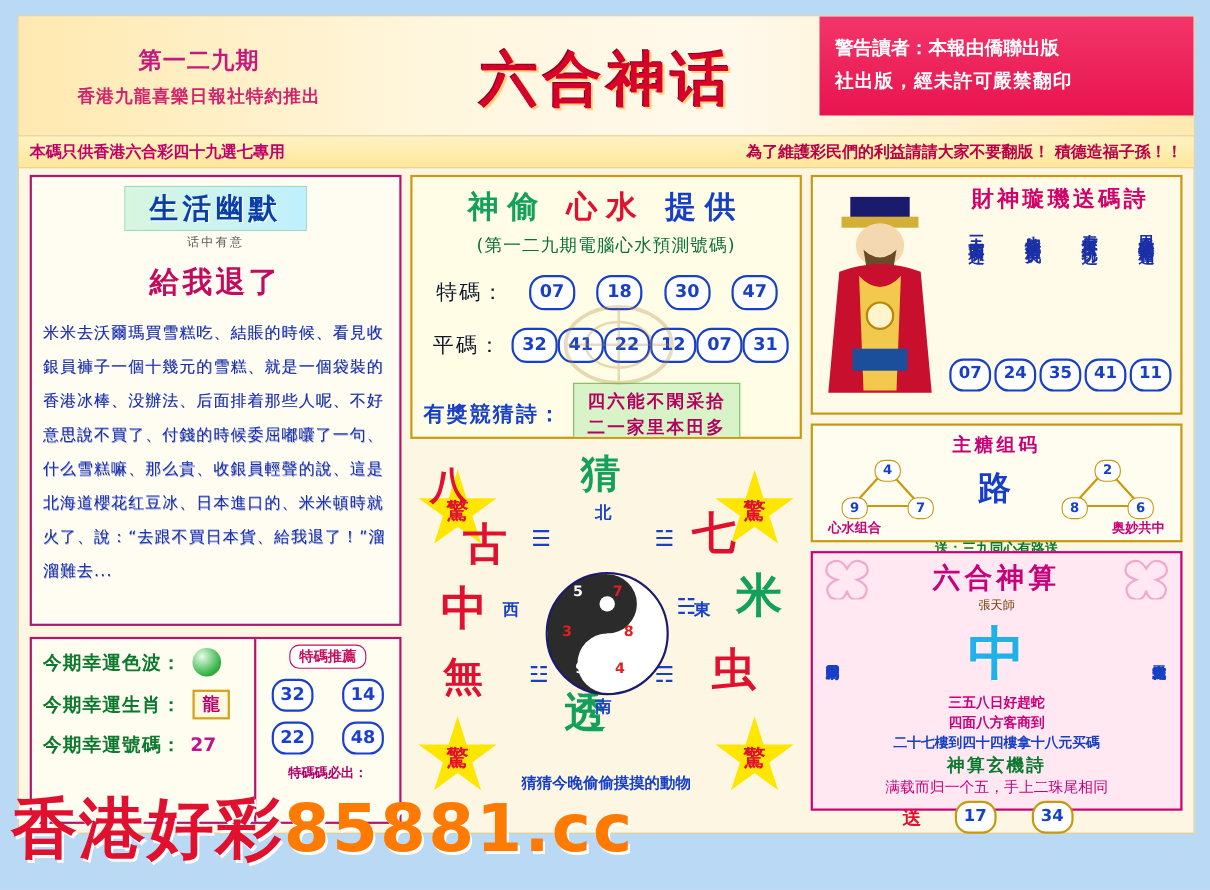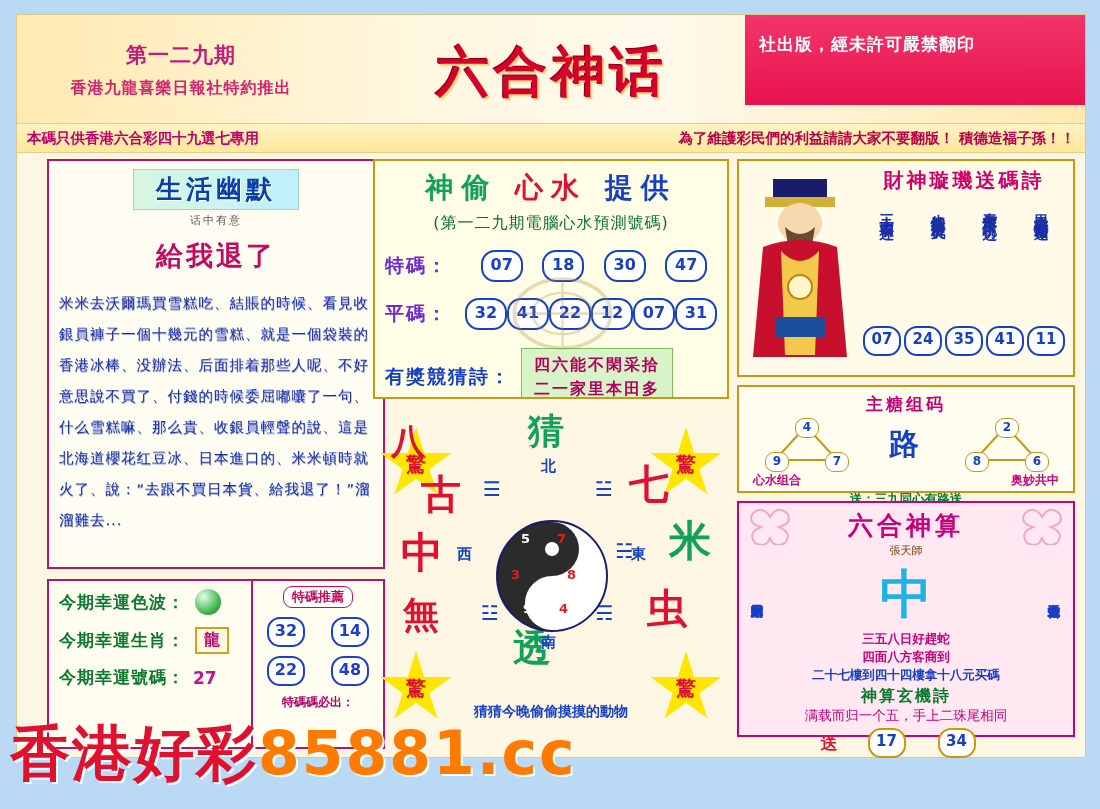--- a/index.html
+++ b/index.html
@@ -37,21 +37,21 @@
     background:linear-gradient(180deg,#fff3c4,#ffe79a);
     border-top:1px solid #e3cf8c;border-bottom:1px solid #e3cf8c;
     display:flex;align-items:center;justify-content:space-between;
     padding:0 10px;box-sizing:border-box;
   }
   .bar span{font-size:14.5px;font-weight:bold;color:#c0006b;}
   .bar .b2{color:#b80048;}
   
   .cols{position:absolute;left:0;top:140px;right:0;bottom:0;}
   .col{position:absolute;top:4px;}
-  .c1{left:10px;width:338px;margin-left:20px;}
+  .c1{left:10px;width:338px;}
   .c2{left:356px;width:356px;}
   .c3{left:720px;width:338px;}
 
   .box{border:2px solid #c0185c;background:#fffdf0;box-sizing:border-box;}
   
   .humor{height:410px;padding:8px 10px;background:#fffdf2;border-color:#b2156b;}
   .humor-head{text-align:center;}
   .humor-badge{
     display:inline-block;font-size:26px;font-weight:bold;color:#0a3fa8;
     background:linear-gradient(90deg,#d8f6df,#bff0ff);
@@ -82,21 +82,21 @@
   .lr-foot{margin-top:8px;font-size:12px;color:#b0006a;font-weight:bold;}
 
   
   .predict{height:240px;background:#fffde6;border-color:#c99a12;padding:8px 10px;position:relative;overflow:hidden;}
   .pt{text-align:center;font-size:28px;font-weight:bold;letter-spacing:8px;}
   .pt .g{color:#13a05a;}
   .pt .r{color:#e0102f;}
   .pt .b{color:#1740c6;}
   .pt2{text-align:center;font-size:16px;color:#0b6f37;margin-top:6px;letter-spacing:1px;}
   .prow{display:flex;align-items:center;margin-top:16px;}
-  .prow .lab{font-size:19px;font-weight:bold;color:#6d28d9;letter-spacing:2px;width:86px;}
+  .prow .lab{font-size:19px;font-weight:normal;color:#0f172a;letter-spacing:2px;width:86px;text-align:center;}
   .pnums{flex:1;display:flex;justify-content:space-around;}
   .pn{width:38px;height:28px;border:2px solid #1740c6;border-radius:14px;background:#fff;
       text-align:center;line-height:25px;font-size:16px;font-weight:bold;color:#1740c6;}
   .poem{display:flex;align-items:center;margin-top:18px;}
   .poem-lab{font-size:19px;font-weight:bold;color:#1740c6;letter-spacing:2px;}
   .poem-box{margin-left:10px;background:#d9f3c8;border:1px solid #7bbd5c;padding:4px 12px;}
   .poem-box div{font-size:16px;font-weight:bold;color:#b3005e;letter-spacing:2px;line-height:24px;}
   .wheel{position:absolute;left:130px;top:105px;width:115px;height:95px;opacity:.30;}
 
   
@@ -169,20 +169,21 @@
 
 <div class="page">
 
   <div class="hdr">
     <div class="hdr-left">
       <div class="issue">第一二九期</div>
       <div class="sponsor">香港九龍喜樂日報社特約推出</div>
     </div>
     <div class="main-title">六合神话</div>
     <div class="hdr-right">
+      <div class="l1">警告讀者：本報由僑聯出版</div>
       <div class="l2">社出版，經未許可嚴禁翻印</div>
     </div>
   </div>
   <div class="bar">
     <span class="b1">本碼只供香港六合彩四十九選七專用</span>
     <span class="b2">為了維護彩民們的利益請請大家不要翻版！ 積德造福子孫！！</span>
   </div>
 
   <div class="cols">
 

